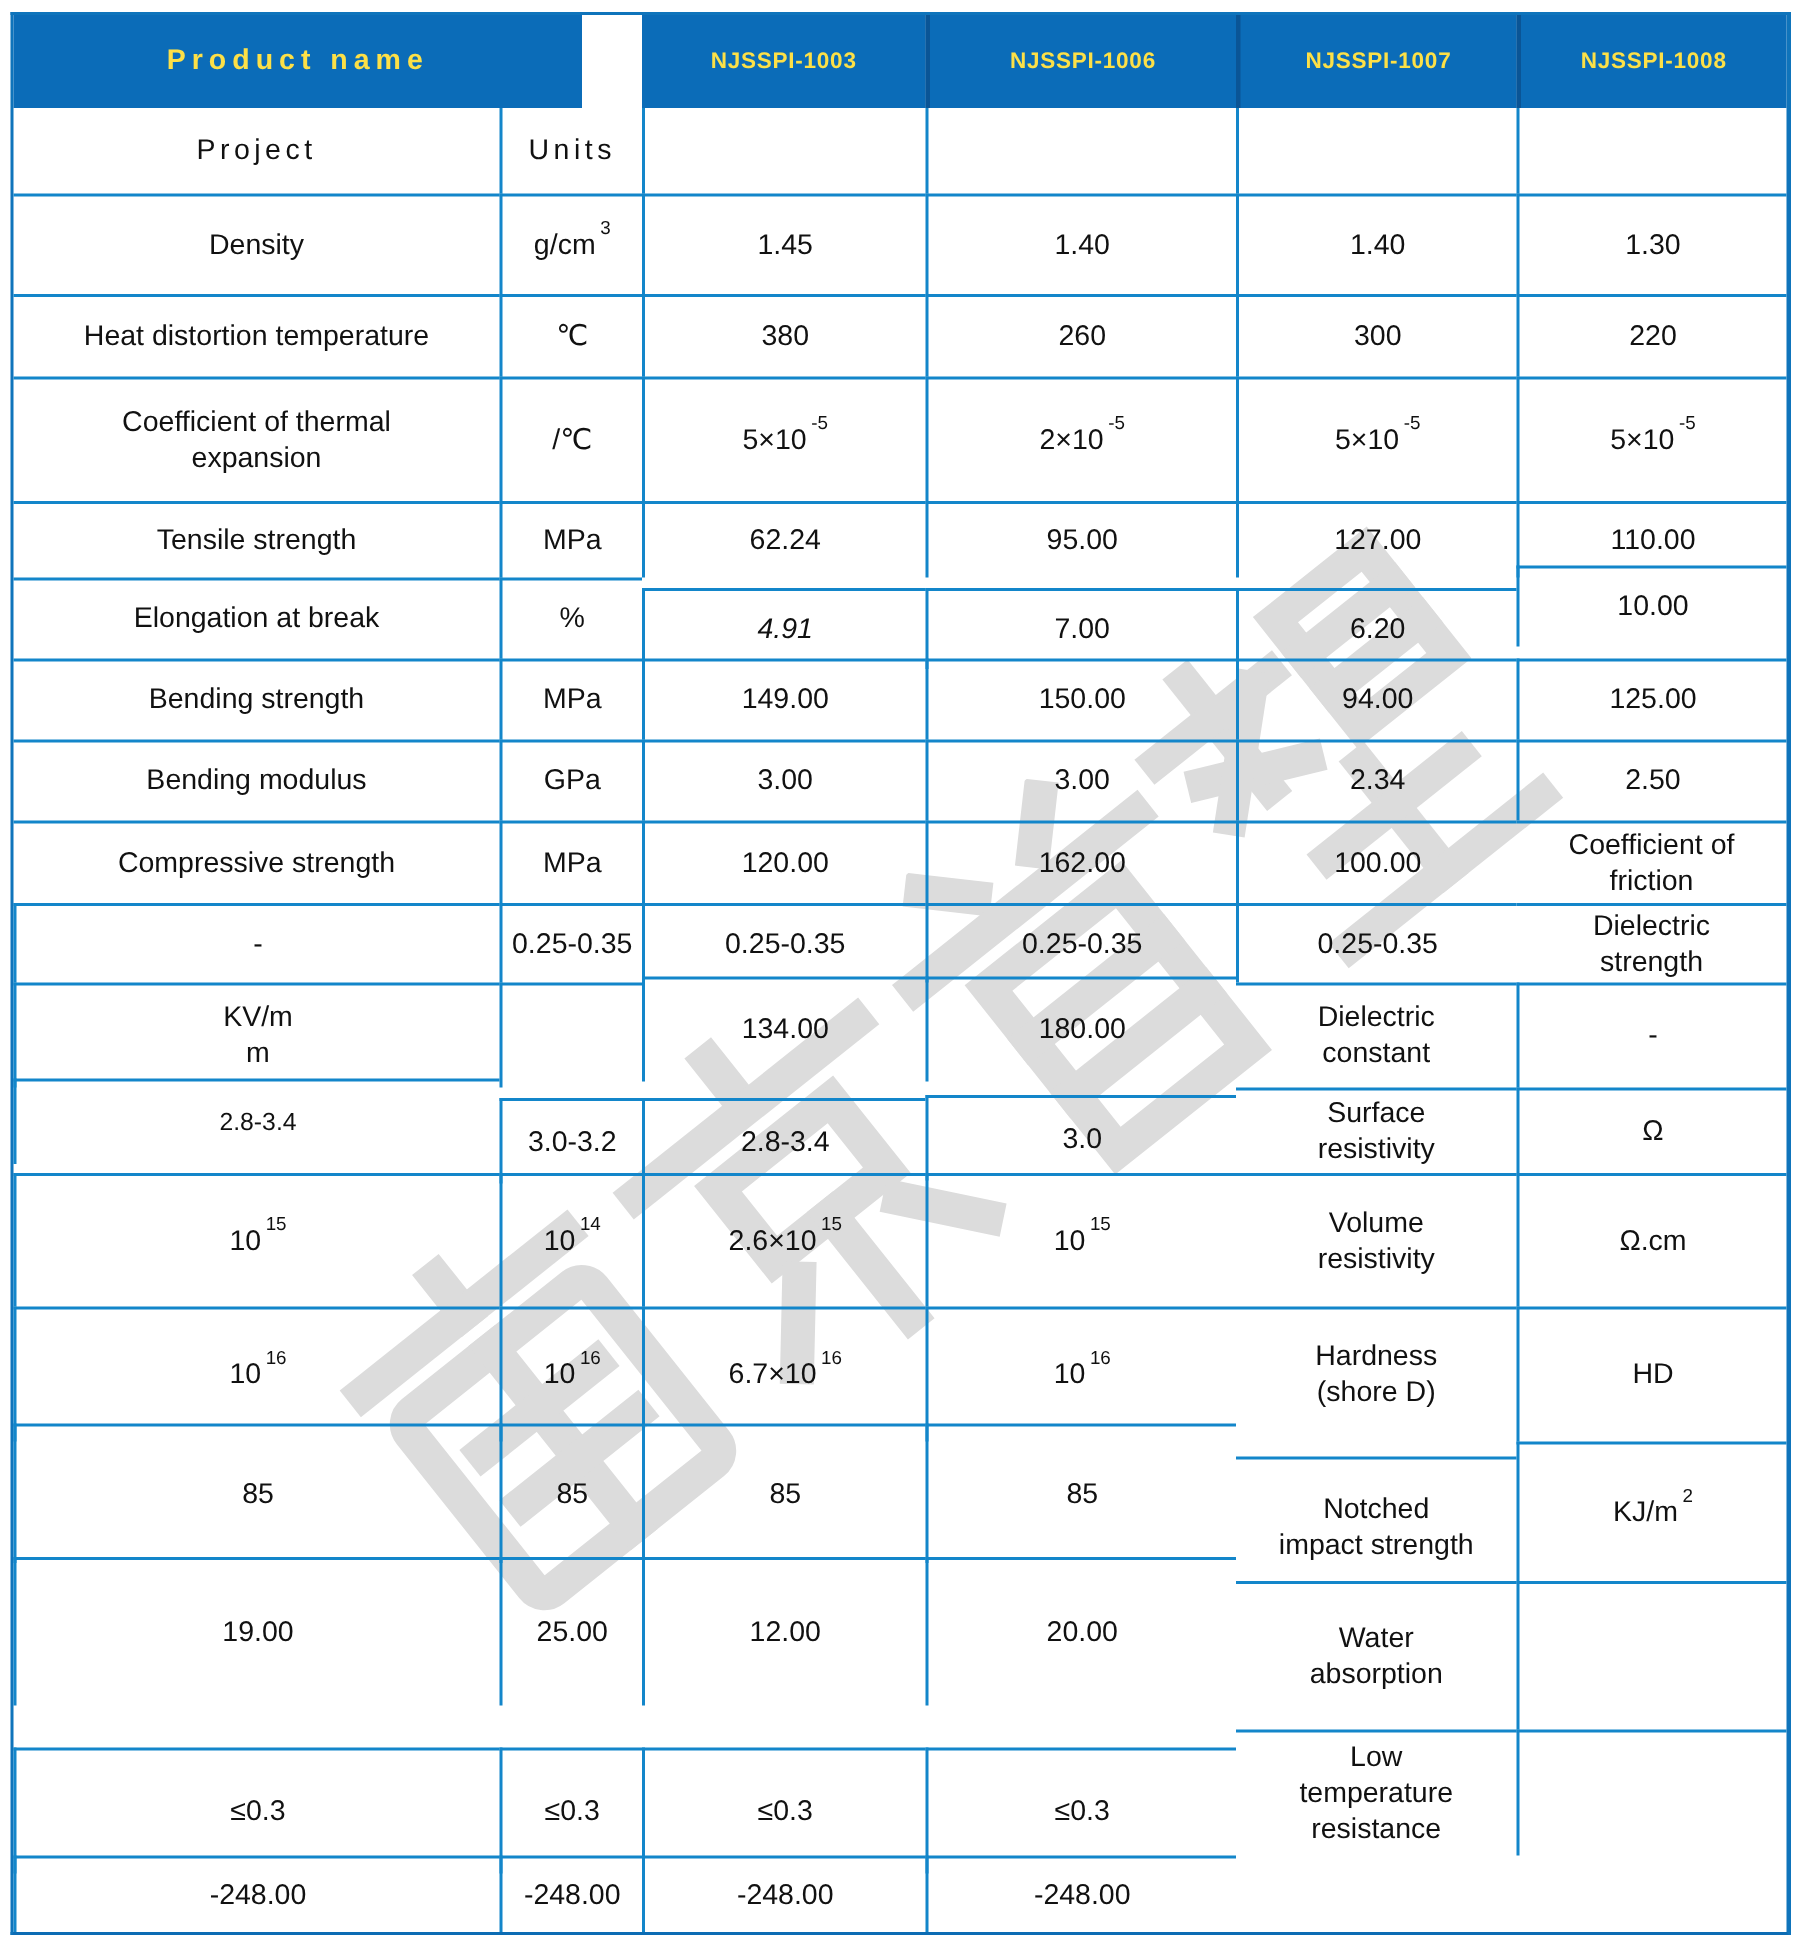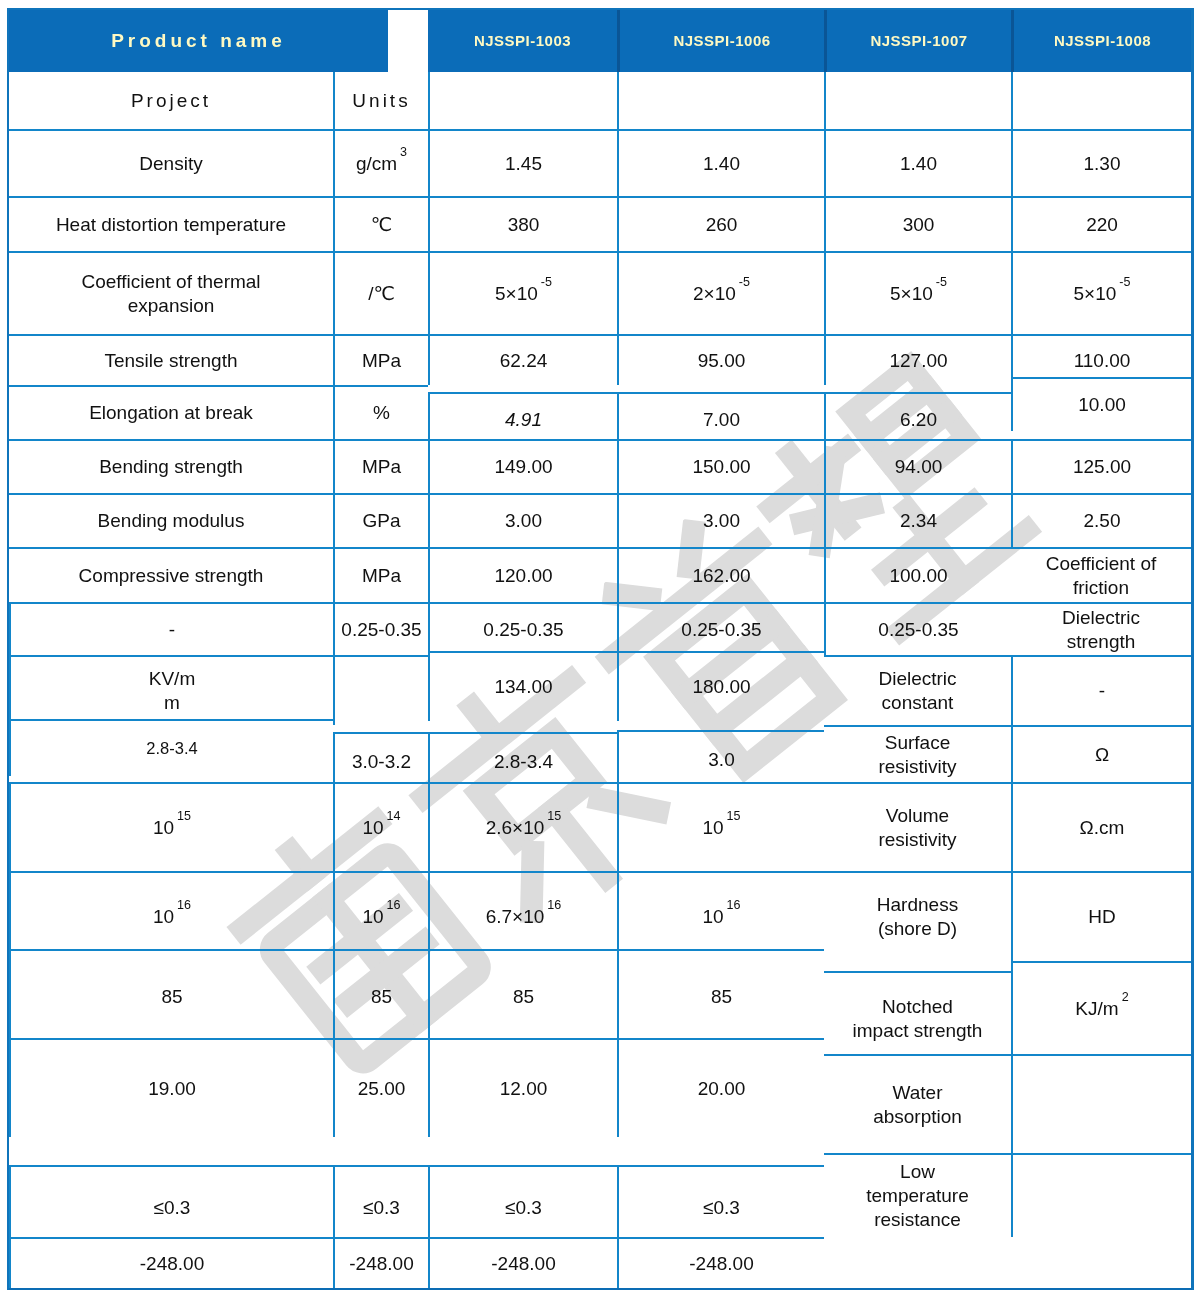--- a/index.html
+++ b/index.html
@@ -37,21 +37,21 @@
   }
   .cell{
     display:flex;align-items:center;justify-content:center;
     text-align:center;font-size:19px;line-height:1.25;
     border-left:2px solid var(--line);
     border-top:2px solid var(--line);
     background:transparent;position:relative;
   }
   .c1{border-left:none;}
   
-  .hdr{border-top:none;background:var(--header-bg);color:#fef9c3;font-weight:bold;}
+  .hdr{border-top:none;background:var(--header-bg);color:#fde047;font-weight:bold;}
   .hdr-product{grid-column:1 / 3;border-left:none;margin-right:40px;letter-spacing:4px;font-size:19px;}
   .hdr-col{font-size:15px;letter-spacing:0.5px;border-left:none;}
   .hdr-col.divided{border-left:3px solid var(--header-div);}
   
   .sub{border-top:none;letter-spacing:3px;font-size:19px;}
   .prop{padding:2px 28px;}
   .unit{padding:2px 16px;white-space:pre-line;}
   .val{padding:2px 6px;}
   sup{font-size:0.66em;position:relative;top:-0.95em;margin-left:3px;line-height:0;}
   .small{font-size:16.5px;}

